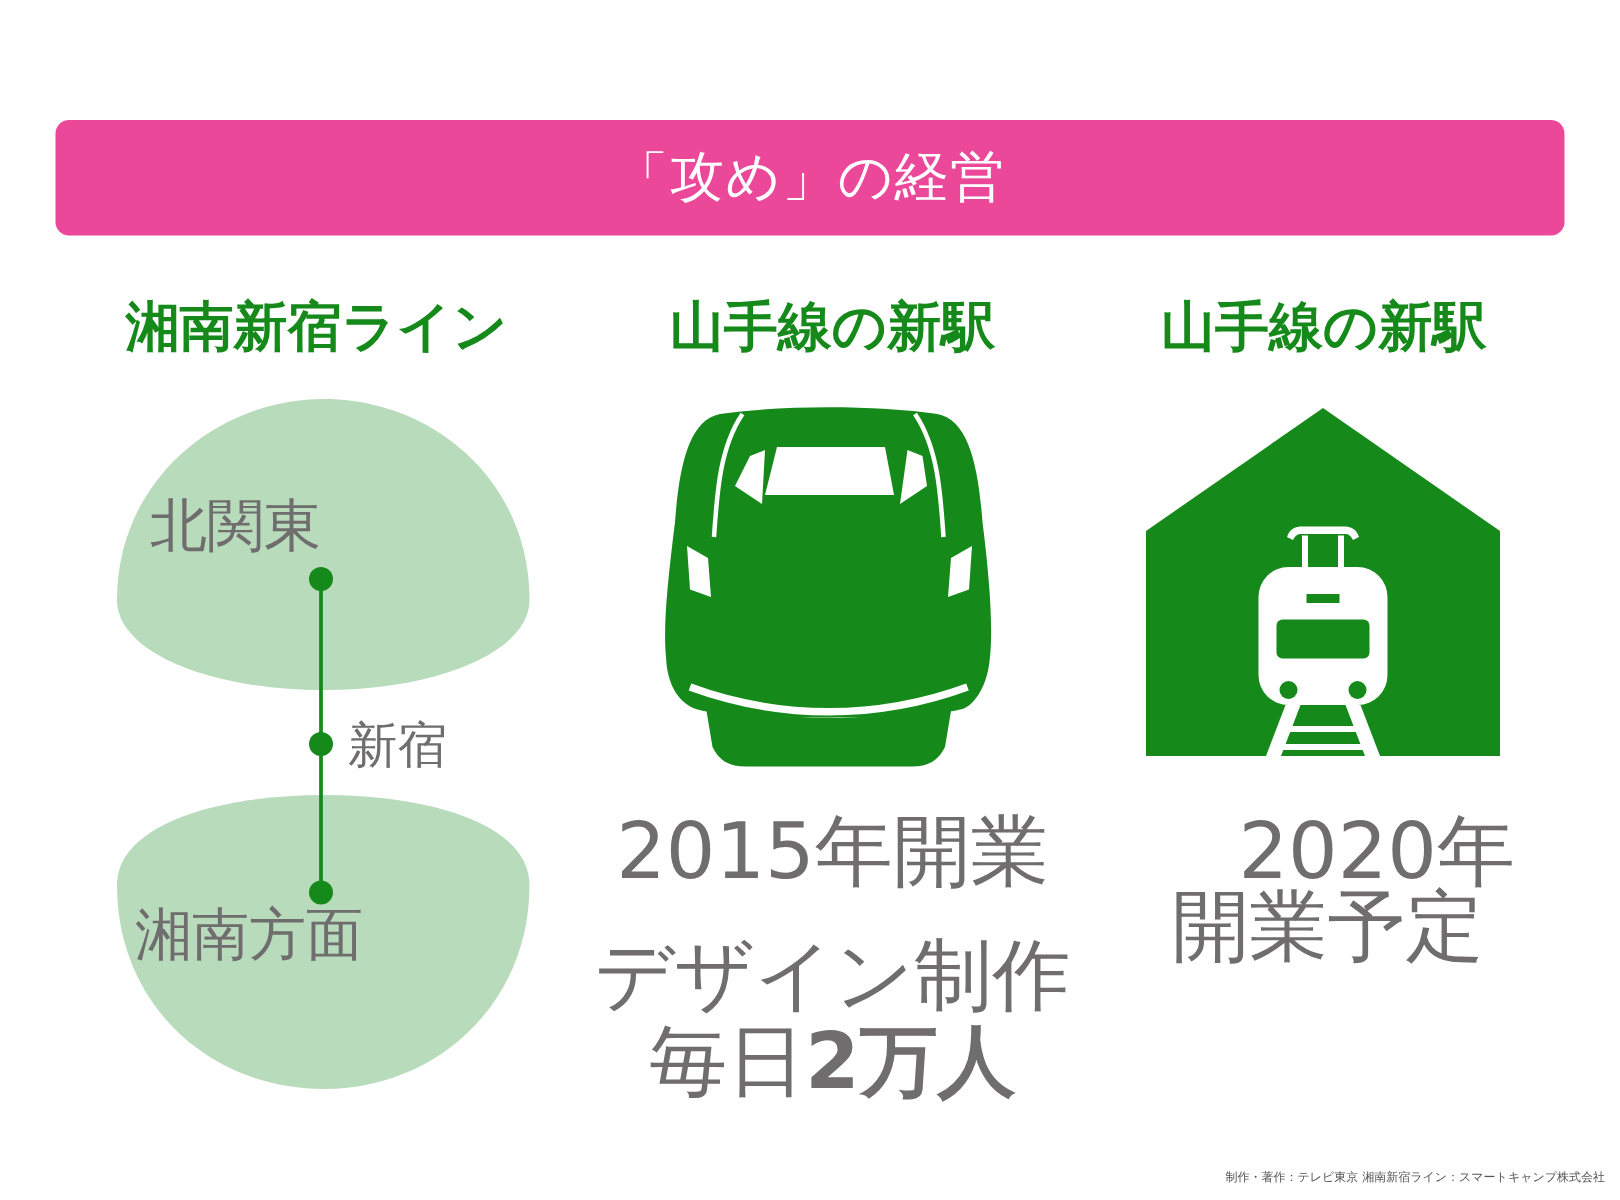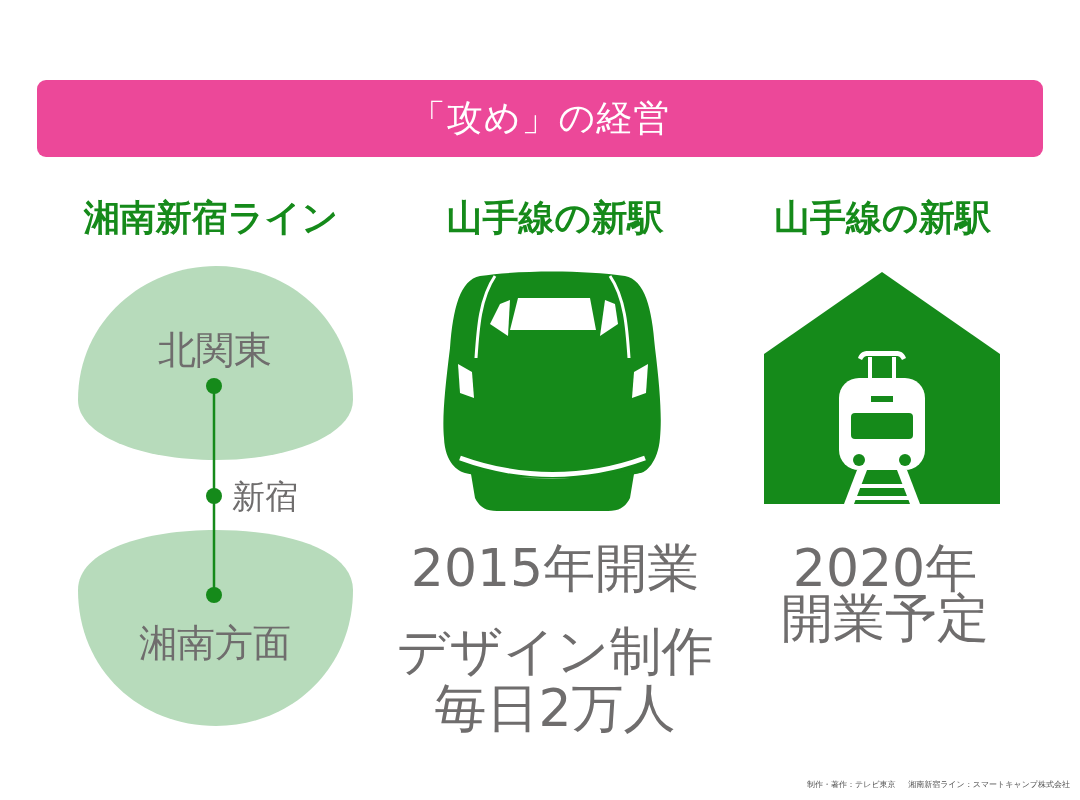--- a/index.html
+++ b/index.html
@@ -14,35 +14,35 @@
   .heading {
     position:absolute; top:190px; height:56px; color:#158a1a;
     font-size:36px; font-weight:bold; display:flex; align-items:center; justify-content:center;
     white-space:nowrap;
   }
   .h1 { left:46px; width:330px; }
   .h2 { left:400px; width:310px; }
   .h3 { left:730px; width:305px; }
 
   .map-svg { position:absolute; left:70px; top:260px; }
-  .region-label { position:absolute; color:#6f6d6d; font-size:38px; white-space:nowrap; text-align:center; }
+  .region-label { position:absolute; color:#6f6d6d; font-size:38px; white-space:nowrap; text-align:left; }
   .lbl-north { left:100px; width:230px; top:325px; }
-  .lbl-shonan { left:90px; width:250px; top:618px; }
+  .lbl-shonan { left:90px; width:250px; top:598px; }
   .lbl-shinjuku { left:232px; top:475px; font-size:33px; }
 
   .icon-svg { position:absolute; }
   .grey-text { position:absolute; color:#6f6d6d; text-align:center; white-space:nowrap; font-size:52px; line-height:46px; }
   .t-2015 { left:400px; width:310px; top:545px; }
   .t-kanazawa { left:390px; width:330px; top:628px; }
   .t-daily { left:390px; width:330px; top:685px; }
-  .t-daily .bold { font-weight:normal; }
-  .t-2020 { left:760px; width:250px; top:545px; }
+  .t-daily .bold { font-weight:bold; }
+  .t-2020 { left:760px; width:250px; top:545px;text-align:right; }
   .t-planned { left:760px; width:250px; top:595px; }
   .credit { position:absolute; right:10px; top:779px; font-size:8px; color:#555; white-space:nowrap; }
-  .credit span { margin-left:10px; }
+  .credit span { margin-left:0; }
 </style>
 </head>
 <body>
 
 <div class="title-bar">
   <span>「攻め」の経営</span>
 </div>
 
 <div class="heading h1">湘南新宿ライン</div>
 <div class="heading h2">山手線の新駅</div>

